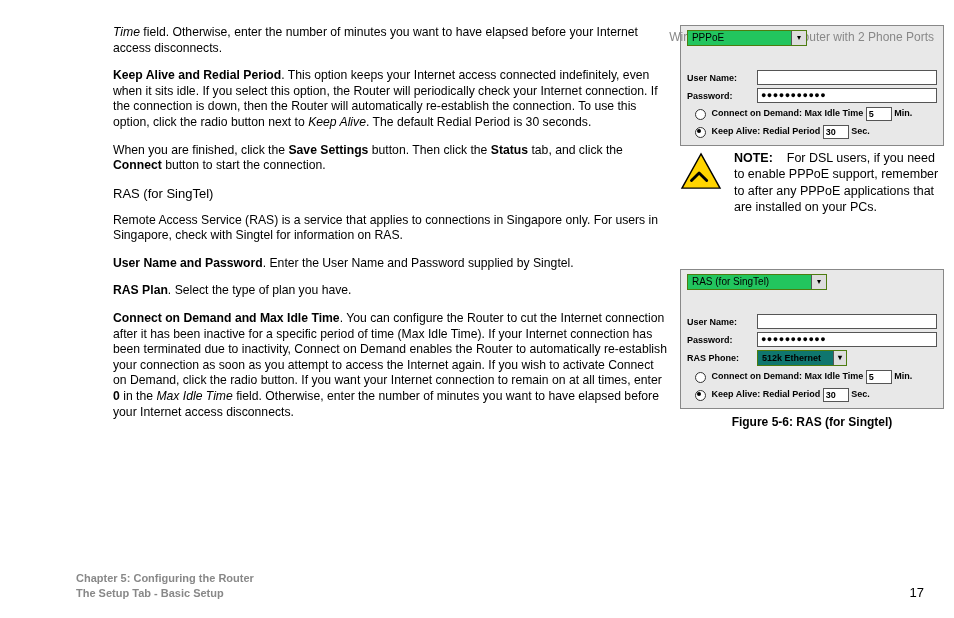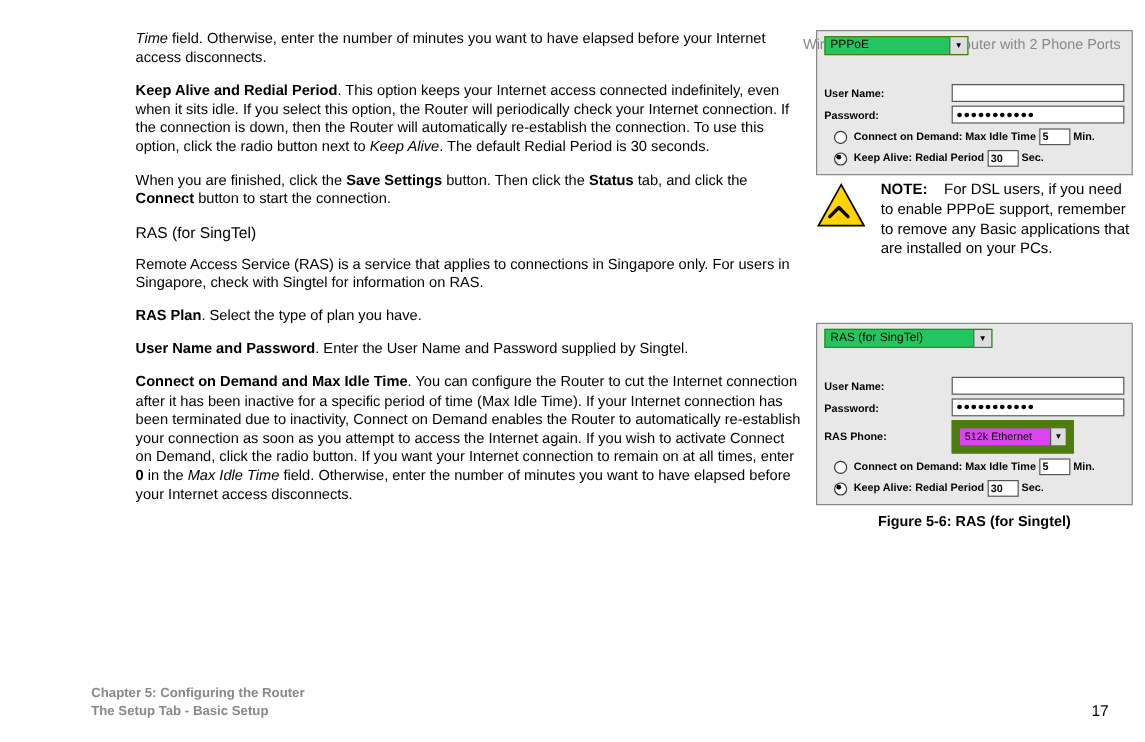--- a/index.html
+++ b/index.html
@@ -79,21 +79,21 @@
     right: 0;
     top: 0;
     bottom: 0;
     width: 14px;
     background: #ddd;
     border-left: 1px solid #555;
     text-align: center;
     line-height: 14px;
     font-size: 8px;
   }
-  .fig-row { display: flex; align-items: center; margin: 3px 0; gap: 36px; }
+  .fig-row { display: flex; align-items: center; margin: 3px 0; }
   .fig-label { width: 70px; font-size: 9px; font-weight: bold; }
   .fig-input {
     flex: 1;
     background: #fff;
     border: 1px solid #555;
     height: 13px;
     line-height: 13px;
     font-size: 9px;
     padding: 0 3px;
     letter-spacing: 0.5px;
@@ -148,25 +148,26 @@
     display:flex;
     justify-content:space-between;
     align-items:flex-end;
     font-size:11px;
     color:#888;
   }
   .footer .chap { line-height:1.3; }
   .footer .pg { color:#000; font-size:13px; }
   .ras-dropdown {
     display:inline-block;
-    background:#d946ef;
-    border:7px solid #4d7c0f;
+    background:#0f766e;
+    border:1px solid #4d7c0f;
     height:14px;line-height:14px;
     padding:0 4px;font-size:9px;min-width:80px;
     position:relative;
+    font-weight:bold;
   }
   .ras-dropdown .arrow{
     position:absolute;right:0;top:0;bottom:0;width:12px;
     background:#ddd;border-left:1px solid #555;text-align:center;line-height:14px;font-size:8px;
   }
 </style>
 </head>
 <body>
 
 <div class="page">
@@ -180,24 +181,24 @@
       </p>
       <p>
         <span class="bold">Keep Alive and Redial Period</span><span>. This option keeps your Internet access connected indefinitely, even when it sits idle. If you select this option, the Router will periodically check your Internet connection. If the connection is down, then the Router will automatically re-establish the connection. To use this option, click the radio button next to </span><span class="italic">Keep Alive</span><span>. The default Redial Period is 30 seconds.</span>
       </p>
       <p>
         <span>When you are finished, click the </span><span class="bold">Save Settings</span><span> button. Then click the </span><span class="bold">Status</span><span> tab, and click the </span><span class="bold">Connect</span><span> button to start the connection.</span>
       </p>
       <h3>RAS (for SingTel)</h3>
       <p>Remote Access Service (RAS) is a service that applies to connections in Singapore only. For users in Singapore, check with Singtel for information on RAS.</p>
       <p>
+        <span class="bold">User Name and Password</span><span>. Enter the User Name and Password supplied by Singtel.</span>
+      </p>
+      <p>
         <span class="bold">RAS Plan</span><span>. Select the type of plan you have.</span>
-      </p>
-      <p>
-        <span class="bold">User Name and Password</span><span>. Enter the User Name and Password supplied by Singtel.</span>
       </p>
       <p>
         <span class="bold">Connect on Demand and Max Idle Time</span><span>. You can configure the Router to cut the Internet connection after it has been inactive for a specific period of time (Max Idle Time). If your Internet connection has been terminated due to inactivity, Connect on Demand enables the Router to automatically re-establish your connection as soon as you attempt to access the Internet again. If you wish to activate Connect on Demand, click the radio button. If you want your Internet connection to remain on at all times, enter </span><span class="bold">0</span><span> in the </span><span class="italic">Max Idle Time</span><span> field. Otherwise, enter the number of minutes you want to have elapsed before your Internet access disconnects.</span>
       </p>
     </div>
 
     <div class="right-col">
 
       <div class="fig-panel">
         <div class="dropdown">
@@ -229,21 +230,21 @@
       <div class="note-block">
         <div class="warn-icon">
           <svg viewBox="0 0 44 40">
             <polygon points="22,2 42,38 2,38" fill="#ffd400" stroke="#000" stroke-width="1.5"></polygon>
             <path d="M12 30 L20 22 L28 30" fill="none" stroke="#000" stroke-width="3" stroke-linecap="round" stroke-linejoin="round"></path>
           </svg>
         </div>
         <div class="note-text">
           <span class="bold">NOTE:</span>
           <span>&nbsp;&nbsp;</span>
-          <span>For DSL users, if you need to enable PPPoE support, remember to remove any Basic applications that are installed on your PCs.</span>
+          <span>For DSL users, if you need to enable PPPoE support, remember to after any PPPoE applications that are installed on your PCs.</span>
         </div>
       </div>
 
       <div style="height:30px"></div>
 
       <div class="fig-panel">
         <div class="dropdown" style="min-width:130px;">
           <span>RAS (for SingTel)</span>
           <span class="arrow">▾</span>
         </div>

